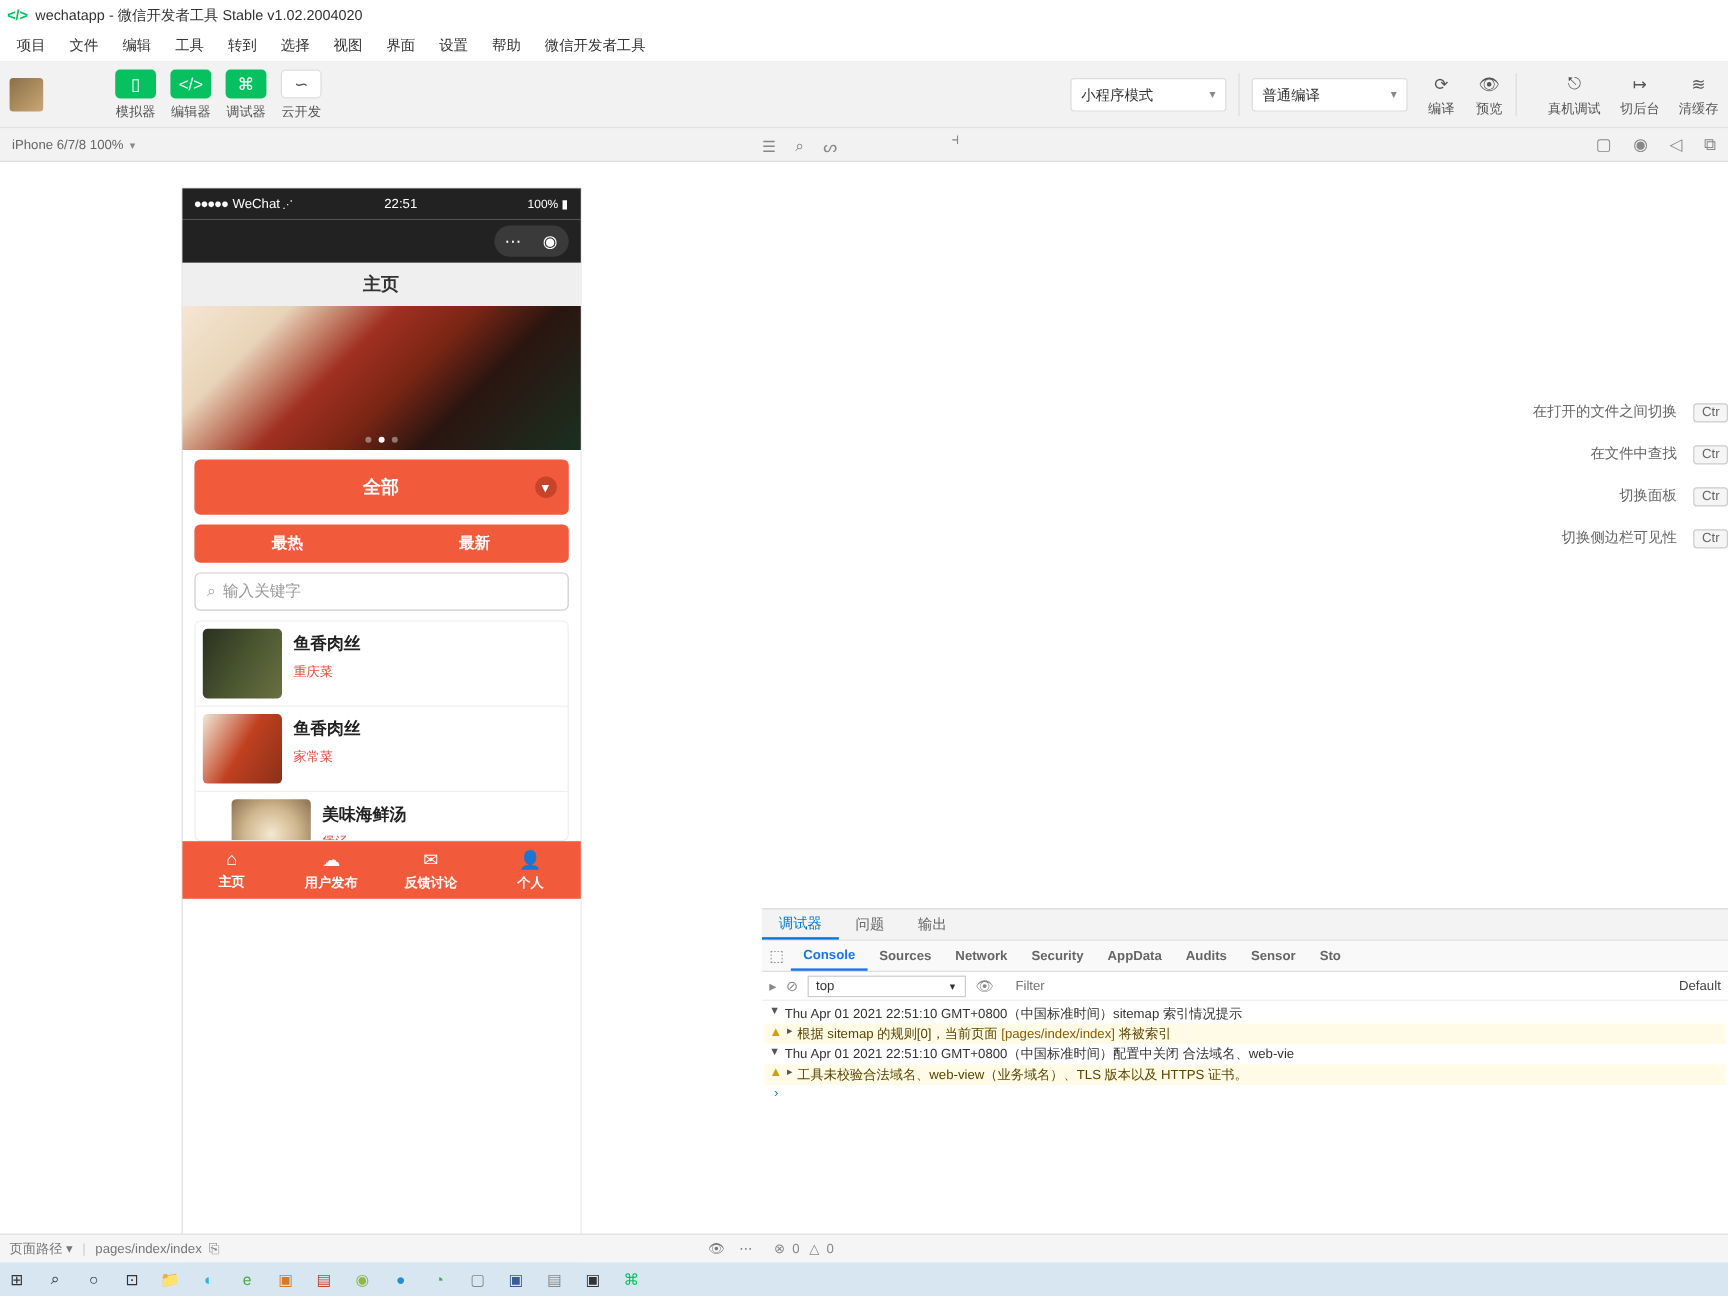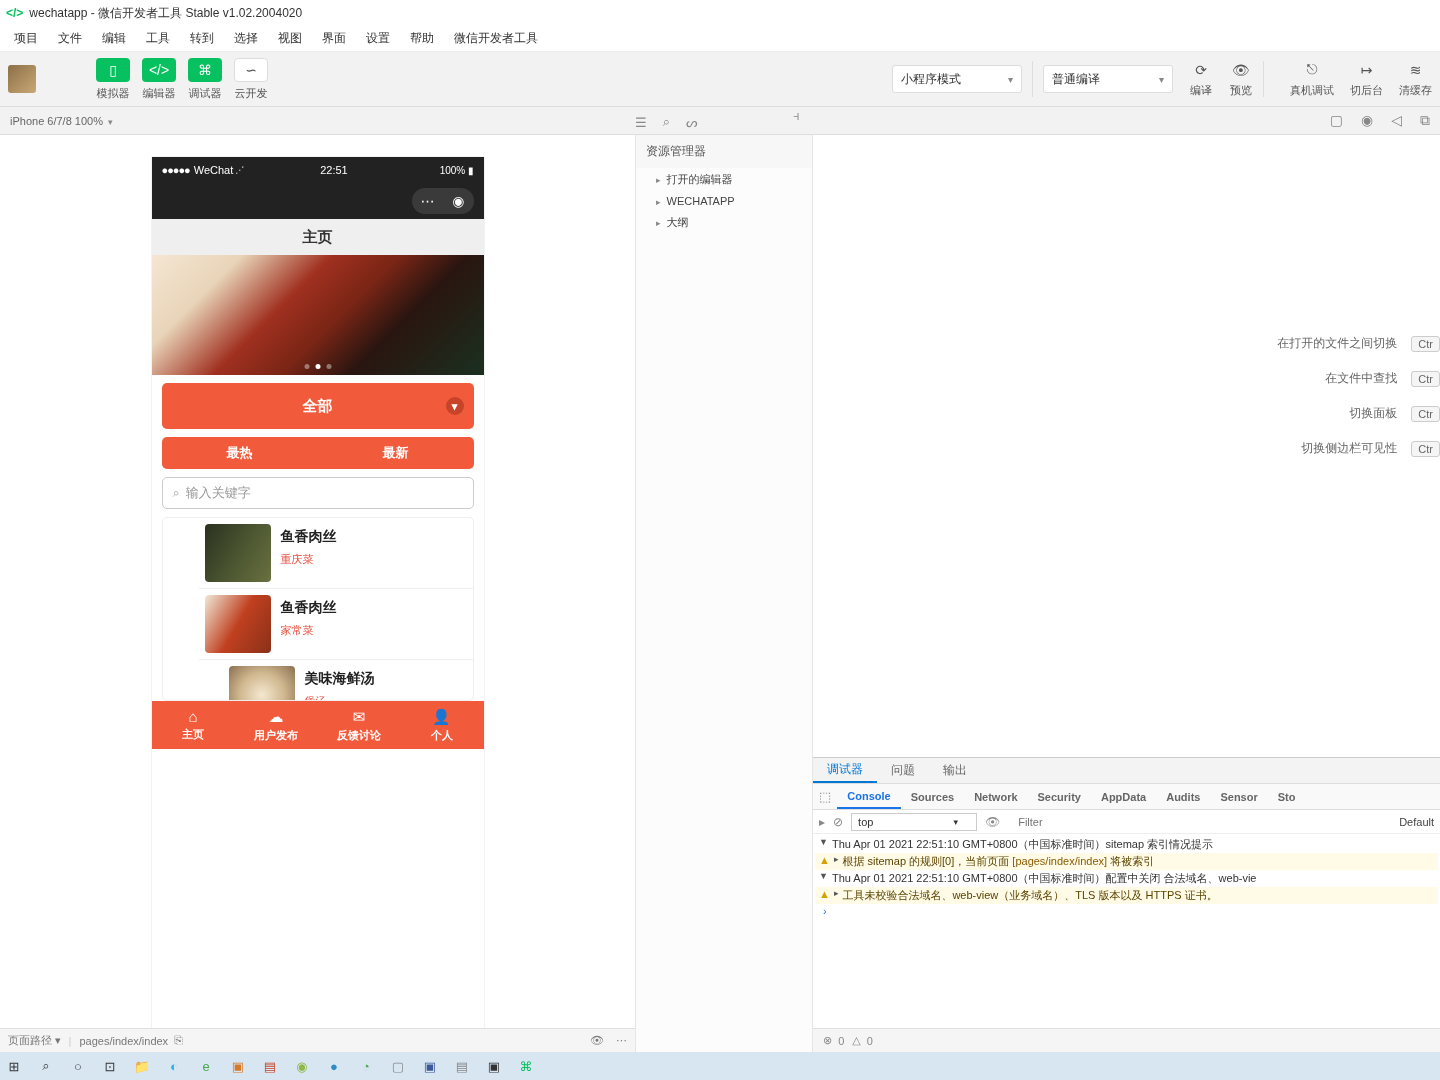--- a/index.html
+++ b/index.html
@@ -63,21 +63,21 @@
 .devtools { height: 295px; border-top: 1px solid #ccc; display: flex; flex-direction: column; }
 .dt-tabs1 { height: 26px; display: flex; border-bottom: 1px solid #ddd; background: #f3f3f3; }
 .dt-tabs1 .t { padding: 0 14px; display: flex; align-items: center; font-size: 12px; color: #666; cursor: pointer; }
 .dt-tabs1 .t.active { color: #0078d4; border-bottom: 2px solid #0078d4; }
 .dt-tabs2 { height: 26px; display: flex; align-items: center; border-bottom: 1px solid #ddd; background: #f9f9f9; }
 .dt-tabs2 .i2 { margin: 0 6px; color: #888; font-size: 13px; }
 .dt-tabs2 .t2 { padding: 0 10px; font-size: 11px; color: #666; cursor: pointer; font-weight: bold; }
 .dt-tabs2 .t2.active { color: #1a73e8; border-bottom: 2px solid #1a73e8; height: 100%; display: flex; align-items: center; }
 .dt-filter { height: 24px; display: flex; align-items: center; border-bottom: 1px solid #eee; padding: 0 6px; background: #fff; }
 .dt-filter .fi { margin-right: 8px; color: #888; font-size: 12px; }
-.dt-scope { border: 1px solid #ccc; padding: 0 18px 0 6px; font-size: 11px; height: 18px; display: flex; align-items: center; background: #fff; }
+.dt-scope { border: 1px solid #ccc; padding: 0 8px 0 6px; font-size: 11px; height: 18px; display: flex; align-items: center; background: #fff; gap: 16px; }
 .dt-filter input { border: none; outline: none; font-size: 11px; margin-left: 10px; flex: 1; color: #888; }
 .dt-filter .level { font-size: 11px; color: #444; margin-left: 6px; }
 .console-body { flex: 1; overflow: auto; font-family: Consolas, monospace; font-size: 11px; padding: 2px; }
 .con-line { display: flex; align-items: flex-start; padding: 1px 4px; }
 .con-line.warn { background: #fffbe6; color: #5c4400; }
 .tri { font-size: 9px; margin-right: 4px; color: #555; }
 .warn-ic { color: #d4a200; margin-right: 4px; font-size: 11px; }
 .con-line .txt b { font-weight: normal; }
 .con-line .link { color: #8a5a00; }
 .prompt { color: #1a73e8; padding: 0 4px; }
@@ -97,21 +97,21 @@
 .banner .dot { width: 5px; height: 5px; border-radius: 50%; background: rgba(255,255,255,.4); }
 .banner .dot.on { background: #fff; }
 .cat-btn { margin: 8px 10px; height: 46px; background: #f15b3c; border-radius: 5px; display: flex; align-items: center; justify-content: center; color: #fff; font-size: 15px; font-weight: 600; position: relative; }
 .cat-btn .dd { position: absolute; right: 10px; width: 18px; height: 18px; border-radius: 50%; background: #c74428; display: flex; align-items: center; justify-content: center; font-size: 11px; }
 .sort-row { margin: 0 10px 8px; height: 32px; background: #f15b3c; border-radius: 5px; display: flex; }
 .sort-row .s { flex: 1; display: flex; align-items: center; justify-content: center; color: #fff; font-size: 13px; font-weight: 600; }
 .search { margin: 0 10px 8px; height: 32px; border: 1px solid #ccc; border-radius: 5px; background: #fff; display: flex; align-items: center; padding: 0 10px; }
 .search .si { color: #aaa; margin-right: 6px; font-size: 13px; }
 .search .sp { color: #999; font-size: 13px; }
 .list { margin: 0 10px; border: 1px solid #eee; border-radius: 5px; background: #fff; }
-.li { display: flex; padding: 6px; border-bottom: 1px solid #f0f0f0; margin-left: 36px; }
+.li { display: flex; padding: 6px; border-bottom: 1px solid #f0f0f0; }
 .li:last-child { border-bottom: none; padding-left: 30px; }
 .li .thumb { width: 66px; height: 58px; border-radius: 4px; flex-shrink: 0; }
 .thumb.t1 { background: linear-gradient(120deg,#2a3020,#4a5530,#6a7040); }
 .thumb.t2 { background: linear-gradient(120deg,#f0e8d8,#c04020,#8a3018); }
 .thumb.t3 { background: radial-gradient(circle,#f5e8d0,#d0b890,#8a6f50); }
 .li .meta { margin-left: 10px; padding-top: 4px; }
 .li .name { font-size: 14px; font-weight: 600; color: #222; }
 .li .cat { font-size: 11px; color: #e74c3c; margin-top: 6px; }
 .tabbar { height: 48px; background: #f15b3c; display: flex; }
 .tabbar .tb { flex: 1; display: flex; flex-direction: column; align-items: center; justify-content: center; color: #fff; }
@@ -303,26 +303,20 @@
     <div class="sim-status">
       <span><span>页面路径</span> ▾</span>
       <span class="sep2">|</span>
       <span>pages/index/index</span>
       <span style="margin-left:6px">⎘</span>
       <span class="eye">👁</span>
       <span>⋯</span>
     </div>
   </div>
 
-  <div class="midcol">
-    <div class="explorer-hdr">资源管理器</div>
-    <div class="tree-item">打开的编辑器</div>
-    <div class="tree-item">WECHATAPP</div>
-    <div class="tree-item">大纲</div>
-  </div>
 
   <div class="rightcol">
     <div class="hints">
       <div class="hint-row">
           <span>在打开的文件之间切换</span>
           <span class="hint-key">Ctr</span>
         </div>
       <div class="hint-row">
           <span>在文件中查找</span>
           <span class="hint-key">Ctr</span>

